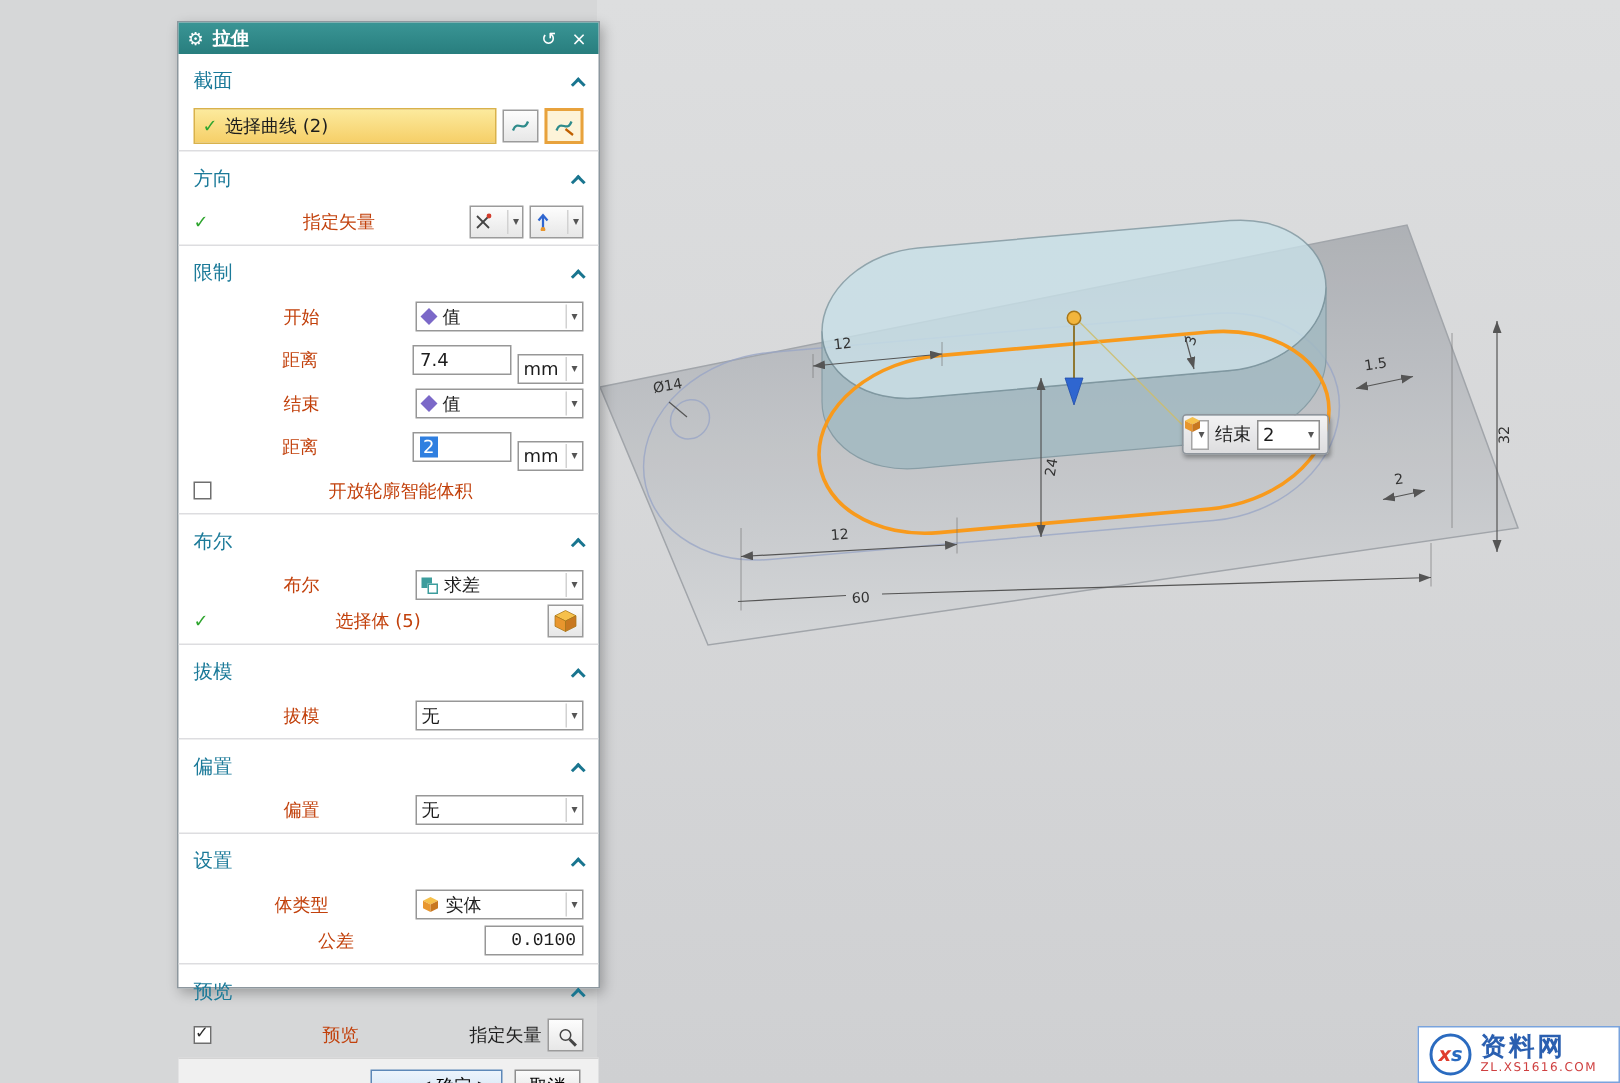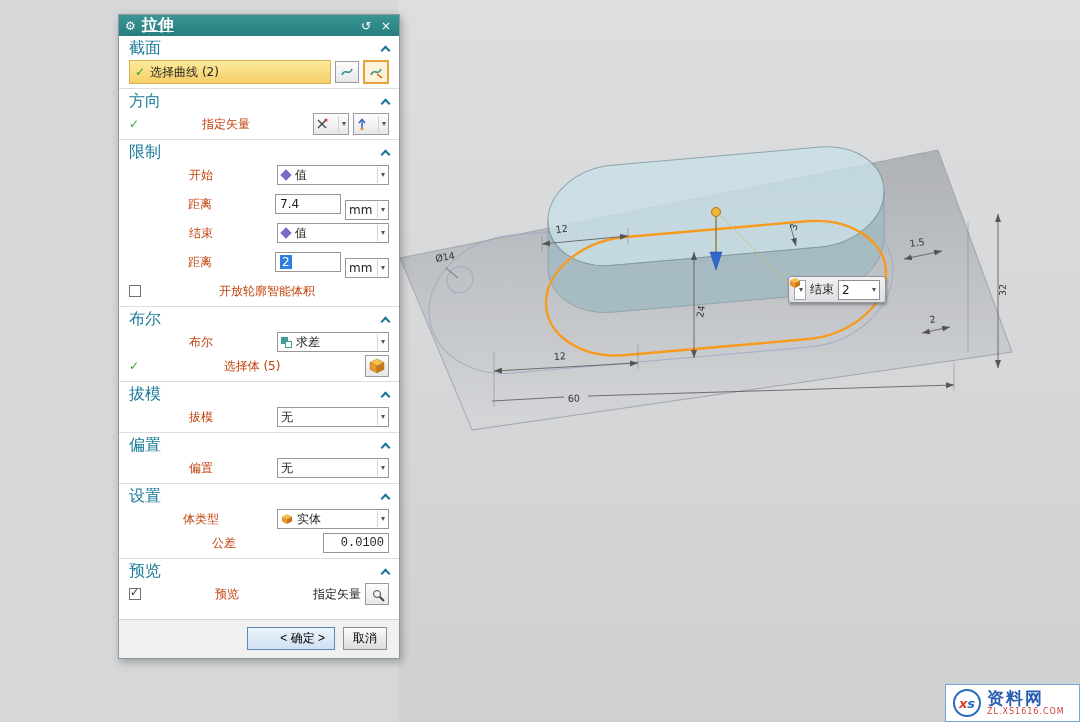--- a/index.html
+++ b/index.html
@@ -36,27 +36,27 @@
     position:absolute;left:118px;top:14px;width:282px;height:645px;
     background:#ffffff;border:1px solid #8d979e;
     box-shadow:2px 3px 8px rgba(0,0,0,.28);
     display:flex;flex-direction:column;
   }
   .titlebar{
     height:21px;flex:0 0 21px;background:linear-gradient(#3a9595,#287e7e);
     color:#fff;display:flex;align-items:center;gap:6px;padding:0 6px;
   }
   .tb-icon{font-size:12px;line-height:1;}
-  .tb-title{font-weight:bold;font-size:16px;text-decoration:underline;}
+  .tb-title{font-weight:bold;font-size:12px;text-decoration:underline;}
   .tb-spacer{flex:1;}
   .tb-btn{cursor:default;font-size:12px;line-height:1;padding:0 2px;}
 
   .section{border-top:1px solid #ddlde0;border-top:1px solid #dddde0;padding:1px 0 3px;}
   .section.first{border-top:none;}
-  .sec-header{display:flex;align-items:center;height:22px;padding:0 10px;color:#1b7a99;font-size:16px;}
+  .sec-header{display:flex;align-items:center;height:34px;padding:0 10px;color:#1b7a99;font-size:13px;}
   .chevron{margin-left:auto;width:7px;height:7px;border-left:2px solid #19758f;border-top:2px solid #19758f;transform:rotate(45deg);margin-top:4px;}
 
   .row{display:flex;align-items:center;min-height:24px;padding:1px 10px;gap:4px;}
   .label{flex:1;color:#c2410c;text-align:center;}
   .check{color:#2ea52e;font-weight:bold;font-size:12px;}
 
   .combo{display:flex;align-items:center;border:1px solid #979797;background:#fff;height:20px;padding:0 3px;gap:4px;font-size:12px;}
   .combo .arrow, .ibtn .arrow{margin-left:auto;font-size:8px;color:#555;border-left:1px solid #d2d2d2;padding-left:3px;line-height:16px;}
   .w112{width:112px;}
   .w66{width:66px;}

